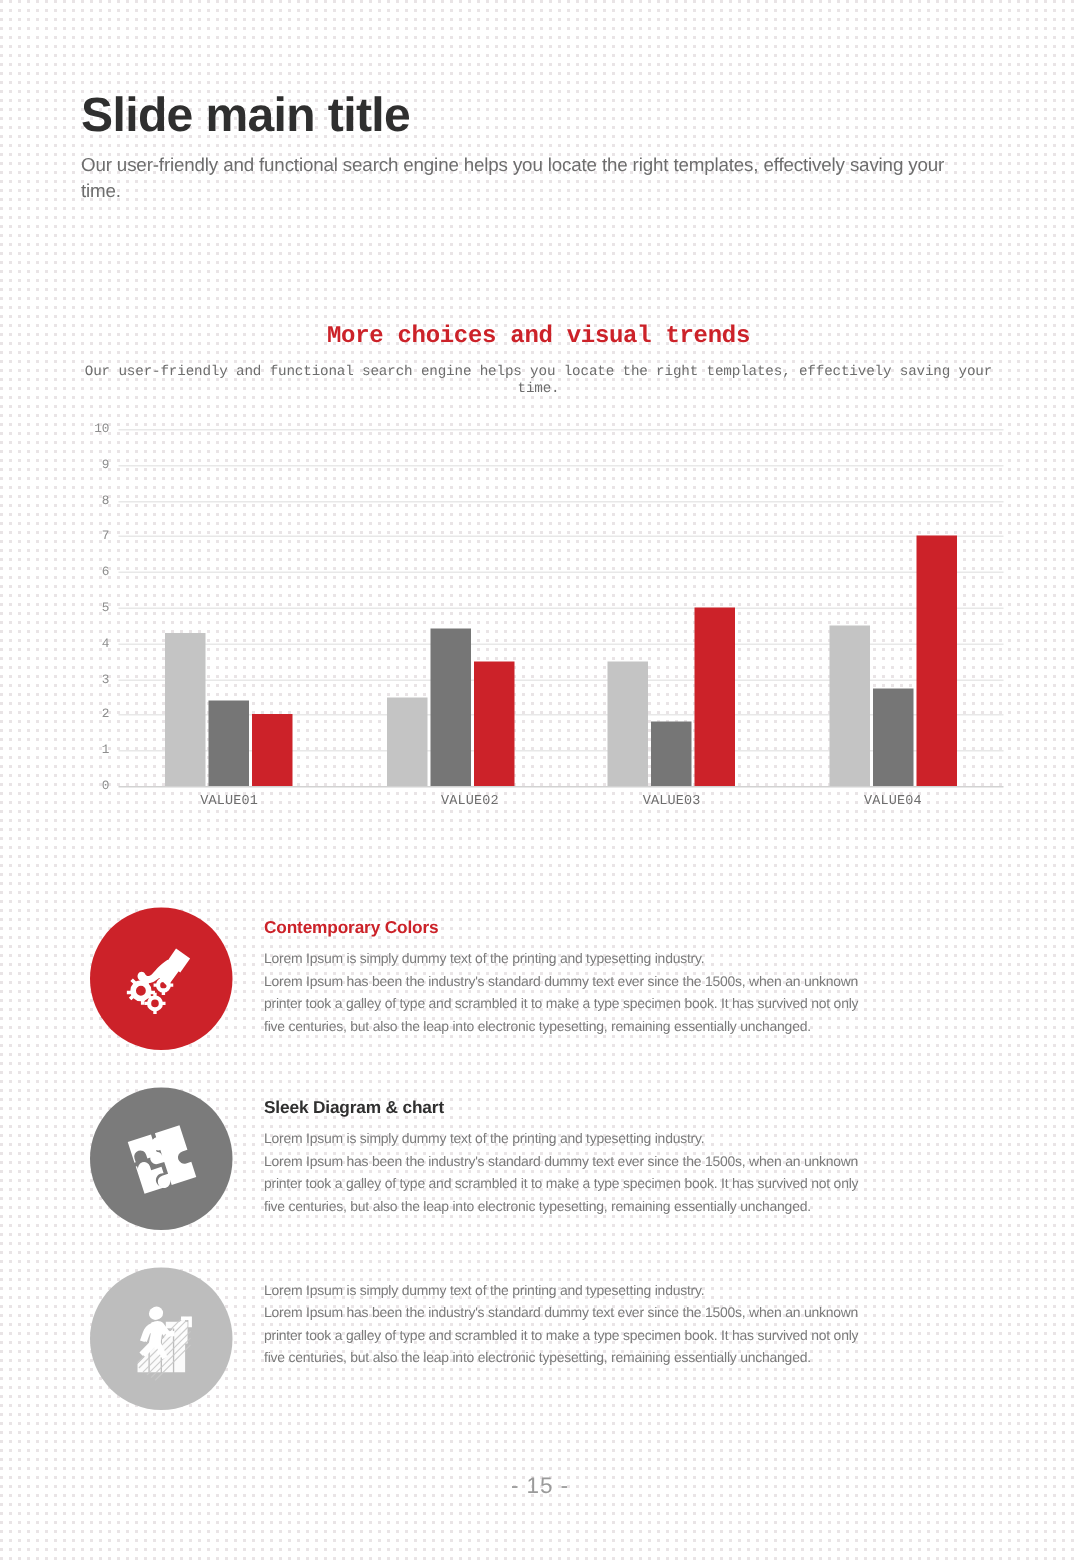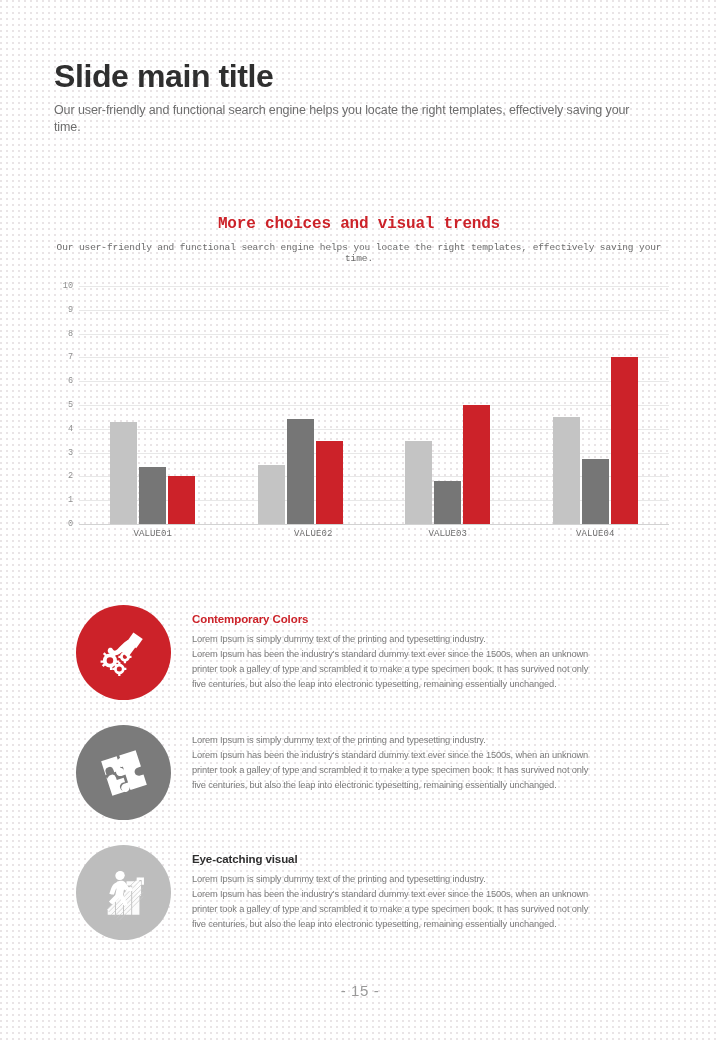--- a/index.html
+++ b/index.html
@@ -126,21 +126,21 @@
   .x-label {
     position:absolute;
     font-size:9px;
     color:#6d6d6d;
     transform:translateX(-50%);
     white-space:nowrap;
     letter-spacing:0.1px;
   }
 
   
-  .features { position:absolute; left:76px; top:605px; width:620px; }
+  .features { position:absolute; left:60px; top:605px; width:620px; }
 
   .feature {
     position:relative;
     height:118px;
     margin-bottom:2px;
   }
 
   .feature-icon {
     position:absolute;
     left:0; top:0;
@@ -285,20 +285,21 @@
       <g transform="rotate(-18 32 32)">
         <path fill="#fff" d="M12 12 h18 v4 a5 5 0 1 1 0 8 v4 h-8 v-3 a4.5 4.5 0 1 0 -9 0 v3 h-1 z"></path>
         <path fill="#fff" d="M12 31 h1 v3 a4.5 4.5 0 1 1 9 0 v3 h8 v5 a5 5 0 1 0 0 9 v1 h-18 z"></path>
         <path fill="#fff" d="M33 12 h19 v19 h-3 a4.5 4.5 0 1 0 0 9 h3 v12 h-14 v-1 a5 5 0 1 1 -5 -8 v-5 h-5 a5 5 0 1 0 0 -10 h5 v-4 a5 5 0 1 1 0 -8 z" opacity="0"></path>
         <path fill="#fff" d="M34 12 h18 v18 h-3.5 a4.8 4.8 0 1 0 0 9.5 h3.5 v12.5 h-18 v-3.5 a4.8 4.8 0 1 0 -9.5 0 v3.5" opacity="0"></path>
         <path fill="#fff" d="M33 12 h19 v19 h-4 a4.6 4.6 0 1 0 0 9.2 h4 v11.8 h-19 v-4 a4.6 4.6 0 1 1 -4.6 -4.6 h4.6 v-9.2 h-4.6 a4.6 4.6 0 1 1 4.6 -4.6 z"></path>
       </g>
     </svg>
         </div>
         <div class="feature-body">
+          <div class="feature-title" style="color: rgb(47, 47, 47);">Sleek Diagram &amp; chart</div>
           <div class="feature-text">Lorem Ipsum is simply dummy text of the printing and typesetting industry.</div>
           <div class="feature-text">Lorem Ipsum has been the industry's standard dummy text ever since the 1500s, when an unknown</div>
           <div class="feature-text">printer took a galley of type and scrambled it to make a type specimen book. It has survived not only</div>
           <div class="feature-text">five centuries, but also the leap into electronic typesetting, remaining essentially unchanged.</div>
         </div>
       </div>
       <div class="feature">
         <div class="feature-icon" style="background: rgb(189, 189, 189);">
           <svg width="60" height="58" viewBox="0 0 64 64" fill="#fff">
       <circle cx="27" cy="13" r="4.6"></circle>
@@ -313,21 +314,20 @@
       </g>
       <g stroke="#c9c9c9" stroke-width="0.9" opacity="0.9">
         <path d="M15 53 l38 -38 M18 56 l35 -35 M21 58 l32 -32 M14 49 l34 -34 M24 60 l29 -29 M27 62 l26 -26"></path>
       </g>
       <path d="M46 15 l8 0 0 8 -2.6 0 0 -5.4 -5.4 0z"></path>
       <path d="M26 19.8 c-3.2 0.9 -5.4 3.3 -6.5 6.4 l-2.3 6.4 3.6 1.3 2.3 -6.2 2.8 -1.7 -1.7 8.4 -7.4 7.6 2.8 2.8 8 -8.2 4.6 9.9 3.8 -1.8 -5 -10.7 1.5 -8.8 3.6 4.8 5.3 -0.3 -0.2 -4 -3.8 0.2 -4.4 -5.9 c-1.5 -1.6 -4.9 -2 -6.8 -1z"></path>
       <circle cx="28" cy="12.5" r="4.8"></circle>
     </svg>
         </div>
         <div class="feature-body">
-          <div class="feature-title" style="color: rgb(47, 47, 47);">Eye-catching visual</div>
           <div class="feature-text">Lorem Ipsum is simply dummy text of the printing and typesetting industry.</div>
           <div class="feature-text">Lorem Ipsum has been the industry's standard dummy text ever since the 1500s, when an unknown</div>
           <div class="feature-text">printer took a galley of type and scrambled it to make a type specimen book. It has survived not only</div>
           <div class="feature-text">five centuries, but also the leap into electronic typesetting, remaining essentially unchanged.</div>
         </div>
       </div>
     </div>
 
   <div class="footer">- 15 -</div>
 

